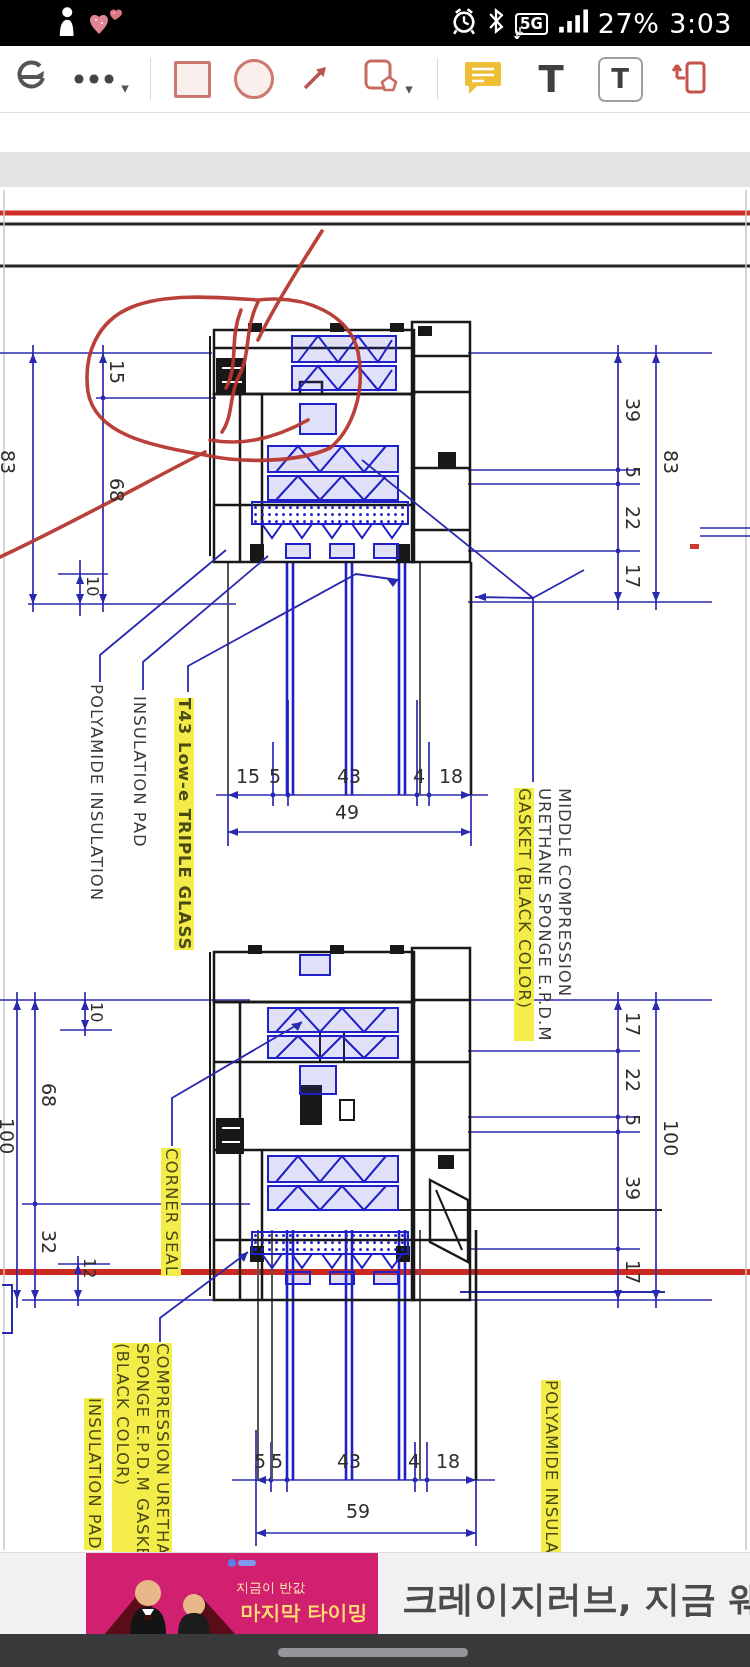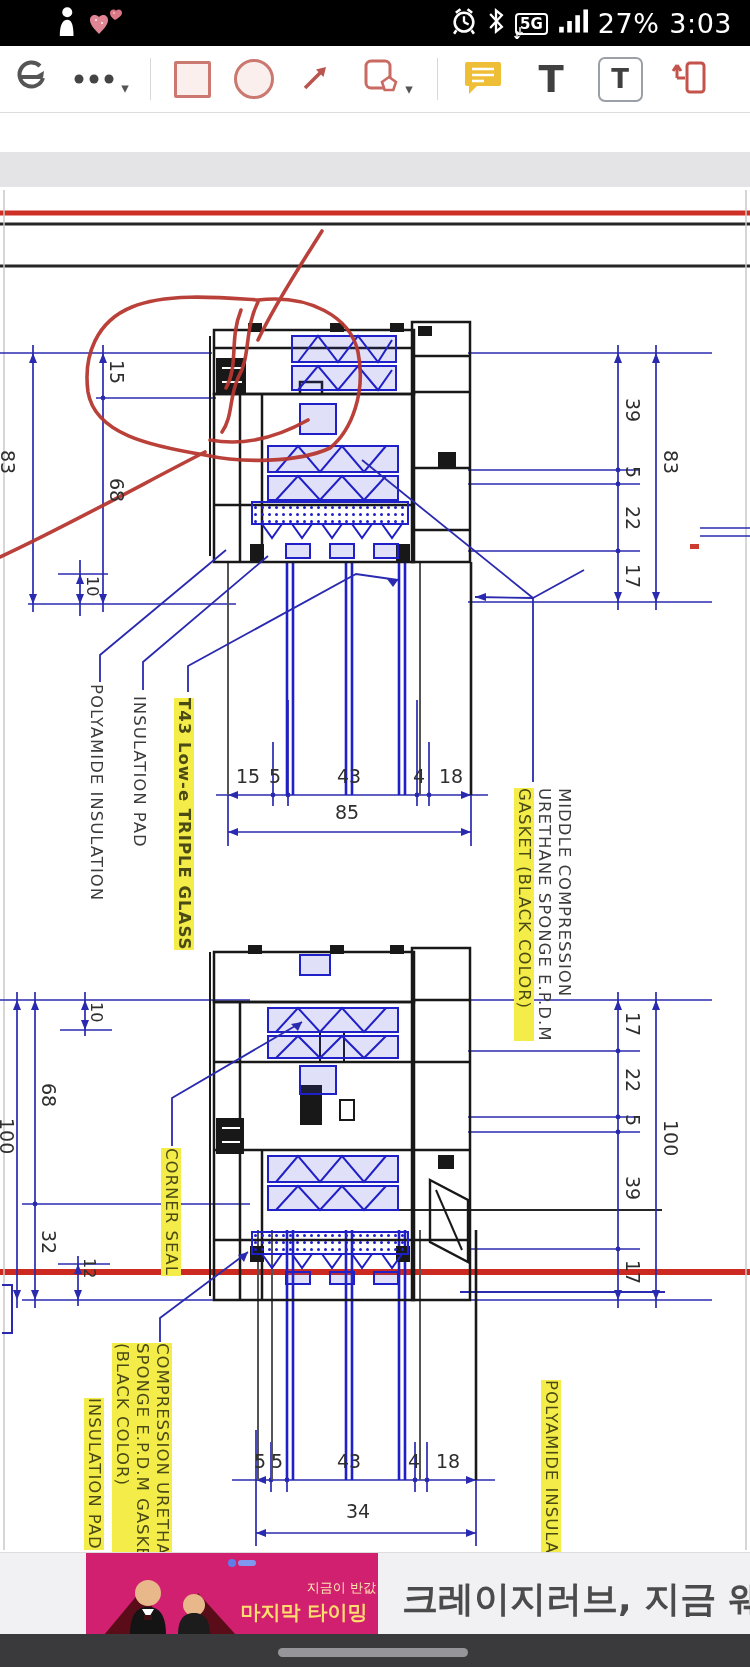--- a/index.html
+++ b/index.html
@@ -29,21 +29,21 @@
   .lbl{position:absolute;font-size:16.5px;color:#3c3c3c;writing-mode:vertical-rl;
        text-orientation:mixed;letter-spacing:1px;white-space:nowrap;line-height:20px;z-index:5;}
   .lbl .ln{display:block;}
   .hl{background:#f4ec49;color:#4a4a14;}
   .dim{position:absolute;font-size:19px;color:#2e2e2e;z-index:4;line-height:1;}
   .v{writing-mode:vertical-rl;text-orientation:mixed;}
   
   #banner{position:absolute;left:0;top:1552px;width:750px;height:82px;background:#f1f1f3;
           border-top:1px solid #ddd;z-index:20;}
   #ad{position:absolute;left:86px;top:0;width:292px;height:82px;background:#d12070;overflow:hidden;}
-  .adline1{position:absolute;left:150px;top:26px;width:140px;text-align:right;font-size:13px;color:#ffe9b0;}
+  .adline1{position:absolute;left:150px;top:26px;width:140px;text-align:left;font-size:13px;color:#ffe9b0;}
   .adline2{position:absolute;left:142px;top:46px;width:152px;text-align:center;font-size:20px;font-weight:bold;color:#ffde6e;}
   #headline{position:absolute;left:402px;top:22px;font-size:36px;font-weight:bold;color:#4b4b4b;white-space:nowrap;}
   
   #navbar{position:absolute;left:0;top:1634px;width:750px;height:33px;background:#3a3a3c;z-index:25;}
   #navpill{position:absolute;left:278px;top:14px;width:190px;height:9px;border-radius:5px;background:#96969a;}
 </style>
 </head>
 <body>
 
 <div id="screen">
@@ -474,38 +474,38 @@
   <div class="dim v" style="left:623px;top:398px;">39</div>
   <div class="dim v" style="left:623px;top:466px;">5</div>
   <div class="dim v" style="left:623px;top:506px;">22</div>
   <div class="dim v" style="left:623px;top:564px;">17</div>
   <div class="dim v" style="left:661px;top:450px;">83</div>
   <div class="dim" style="left:236px;top:767px;">15</div>
   <div class="dim" style="left:269px;top:767px;">5</div>
   <div class="dim" style="left:337px;top:767px;">43</div>
   <div class="dim" style="left:413px;top:767px;">4</div>
   <div class="dim" style="left:439px;top:767px;">18</div>
-  <div class="dim" style="left:335px;top:803px;">85</div>
+  <div class="dim" style="left:335px;top:803px;">49</div>
   <div class="dim v" style="left:88px;top:1002px;font-size:16px;">10</div>
   <div class="dim v" style="left:39px;top:1083px;">68</div>
   <div class="dim v" style="left:39px;top:1230px;">32</div>
   <div class="dim v" style="left:81px;top:1258px;font-size:16px;">12</div>
   <div class="dim v" style="left:-3px;top:1118px;">100</div>
   <div class="dim v" style="left:623px;top:1012px;">17</div>
   <div class="dim v" style="left:623px;top:1068px;">22</div>
   <div class="dim v" style="left:623px;top:1114px;">5</div>
   <div class="dim v" style="left:623px;top:1176px;">39</div>
   <div class="dim v" style="left:623px;top:1260px;">17</div>
   <div class="dim v" style="left:661px;top:1120px;">100</div>
   <div class="dim" style="left:254px;top:1452px;">5</div>
   <div class="dim" style="left:271px;top:1452px;">5</div>
   <div class="dim" style="left:337px;top:1452px;">43</div>
   <div class="dim" style="left:408px;top:1452px;">4</div>
   <div class="dim" style="left:436px;top:1452px;">18</div>
-  <div class="dim" style="left:346px;top:1502px;">34</div>
+  <div class="dim" style="left:346px;top:1502px;">59</div>
 
   <div id="banner">
     <div id="ad">
       <svg width="292" height="82" viewBox="0 0 292 82">
         <path d="M18,82 L58,34 L78,82 Z" fill="#5a0d18"></path>
         <path d="M150,82 L112,40 L96,82 Z" fill="#5a0d18"></path>
         <circle cx="62" cy="40" r="13" fill="#e8b88a"></circle>
         <path d="M44,82 C44,60 52,54 62,54 C72,54 80,60 80,82 Z" fill="#141414"></path>
         <path d="M56,56 L62,66 L68,56 Z" fill="#fff"></path>
         <rect x="58" y="62" width="8" height="5" fill="#3a1012"></rect>

